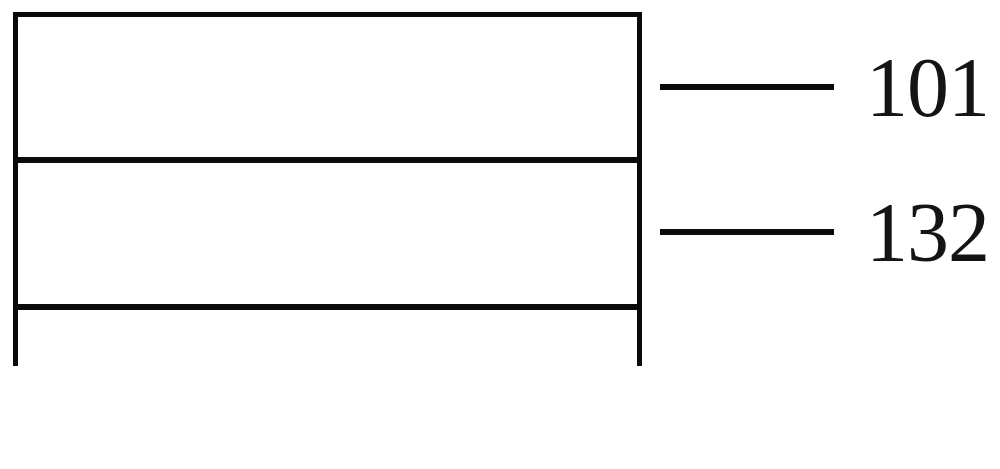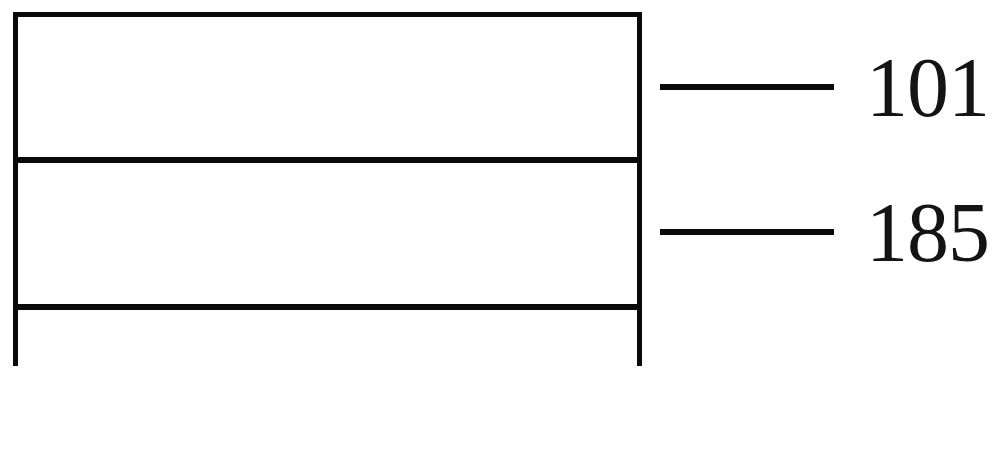--- a/index.html
+++ b/index.html
@@ -74,15 +74,15 @@
     <div class="layer divided"></div>
     <div class="layer divided"></div>
     <div class="layer"></div>
   </div>
 
   <div class="leader l1"></div>
   <div class="leader l2"></div>
   <div class="leader l3"></div>
 
   <div class="ref-label t1">101</div>
-  <div class="ref-label t2">185</div>
+  <div class="ref-label t2">132</div>
 
 </div>
 
 </body></html>

